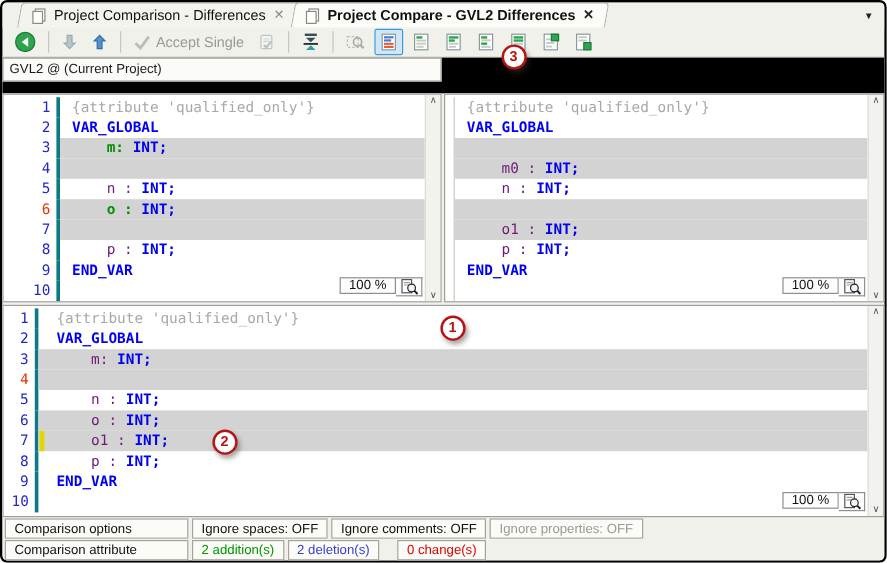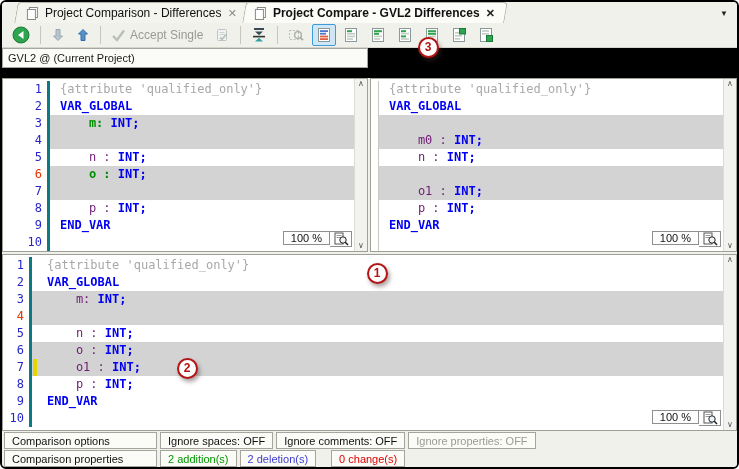--- a/index.html
+++ b/index.html
@@ -504,21 +504,21 @@
       </div>
   </div>
 
   <div class="statusrow">
     <span class="scell labelcell">Comparison options</span>
     <span class="scell">Ignore spaces: OFF</span>
     <span class="scell">Ignore comments: OFF</span>
     <span class="scell muted">Ignore properties: OFF</span>
   </div>
   <div class="statusrow">
-    <span class="scell labelcell">Comparison properties</span>
+    <span class="scell labelcell">Comparison attribute</span>
     <span class="scell add">2 addition(s)</span>
     <span class="scell del">2 deletion(s)</span>
     <span class="scell chg">0 change(s)</span>
   </div>
 
 <div class="ann" style="left: 364.5px; top: 260.5px;">
       <span>1</span>
     </div>
     <div class="ann" style="left: 174.5px; top: 355.5px;">
       <span>2</span>

